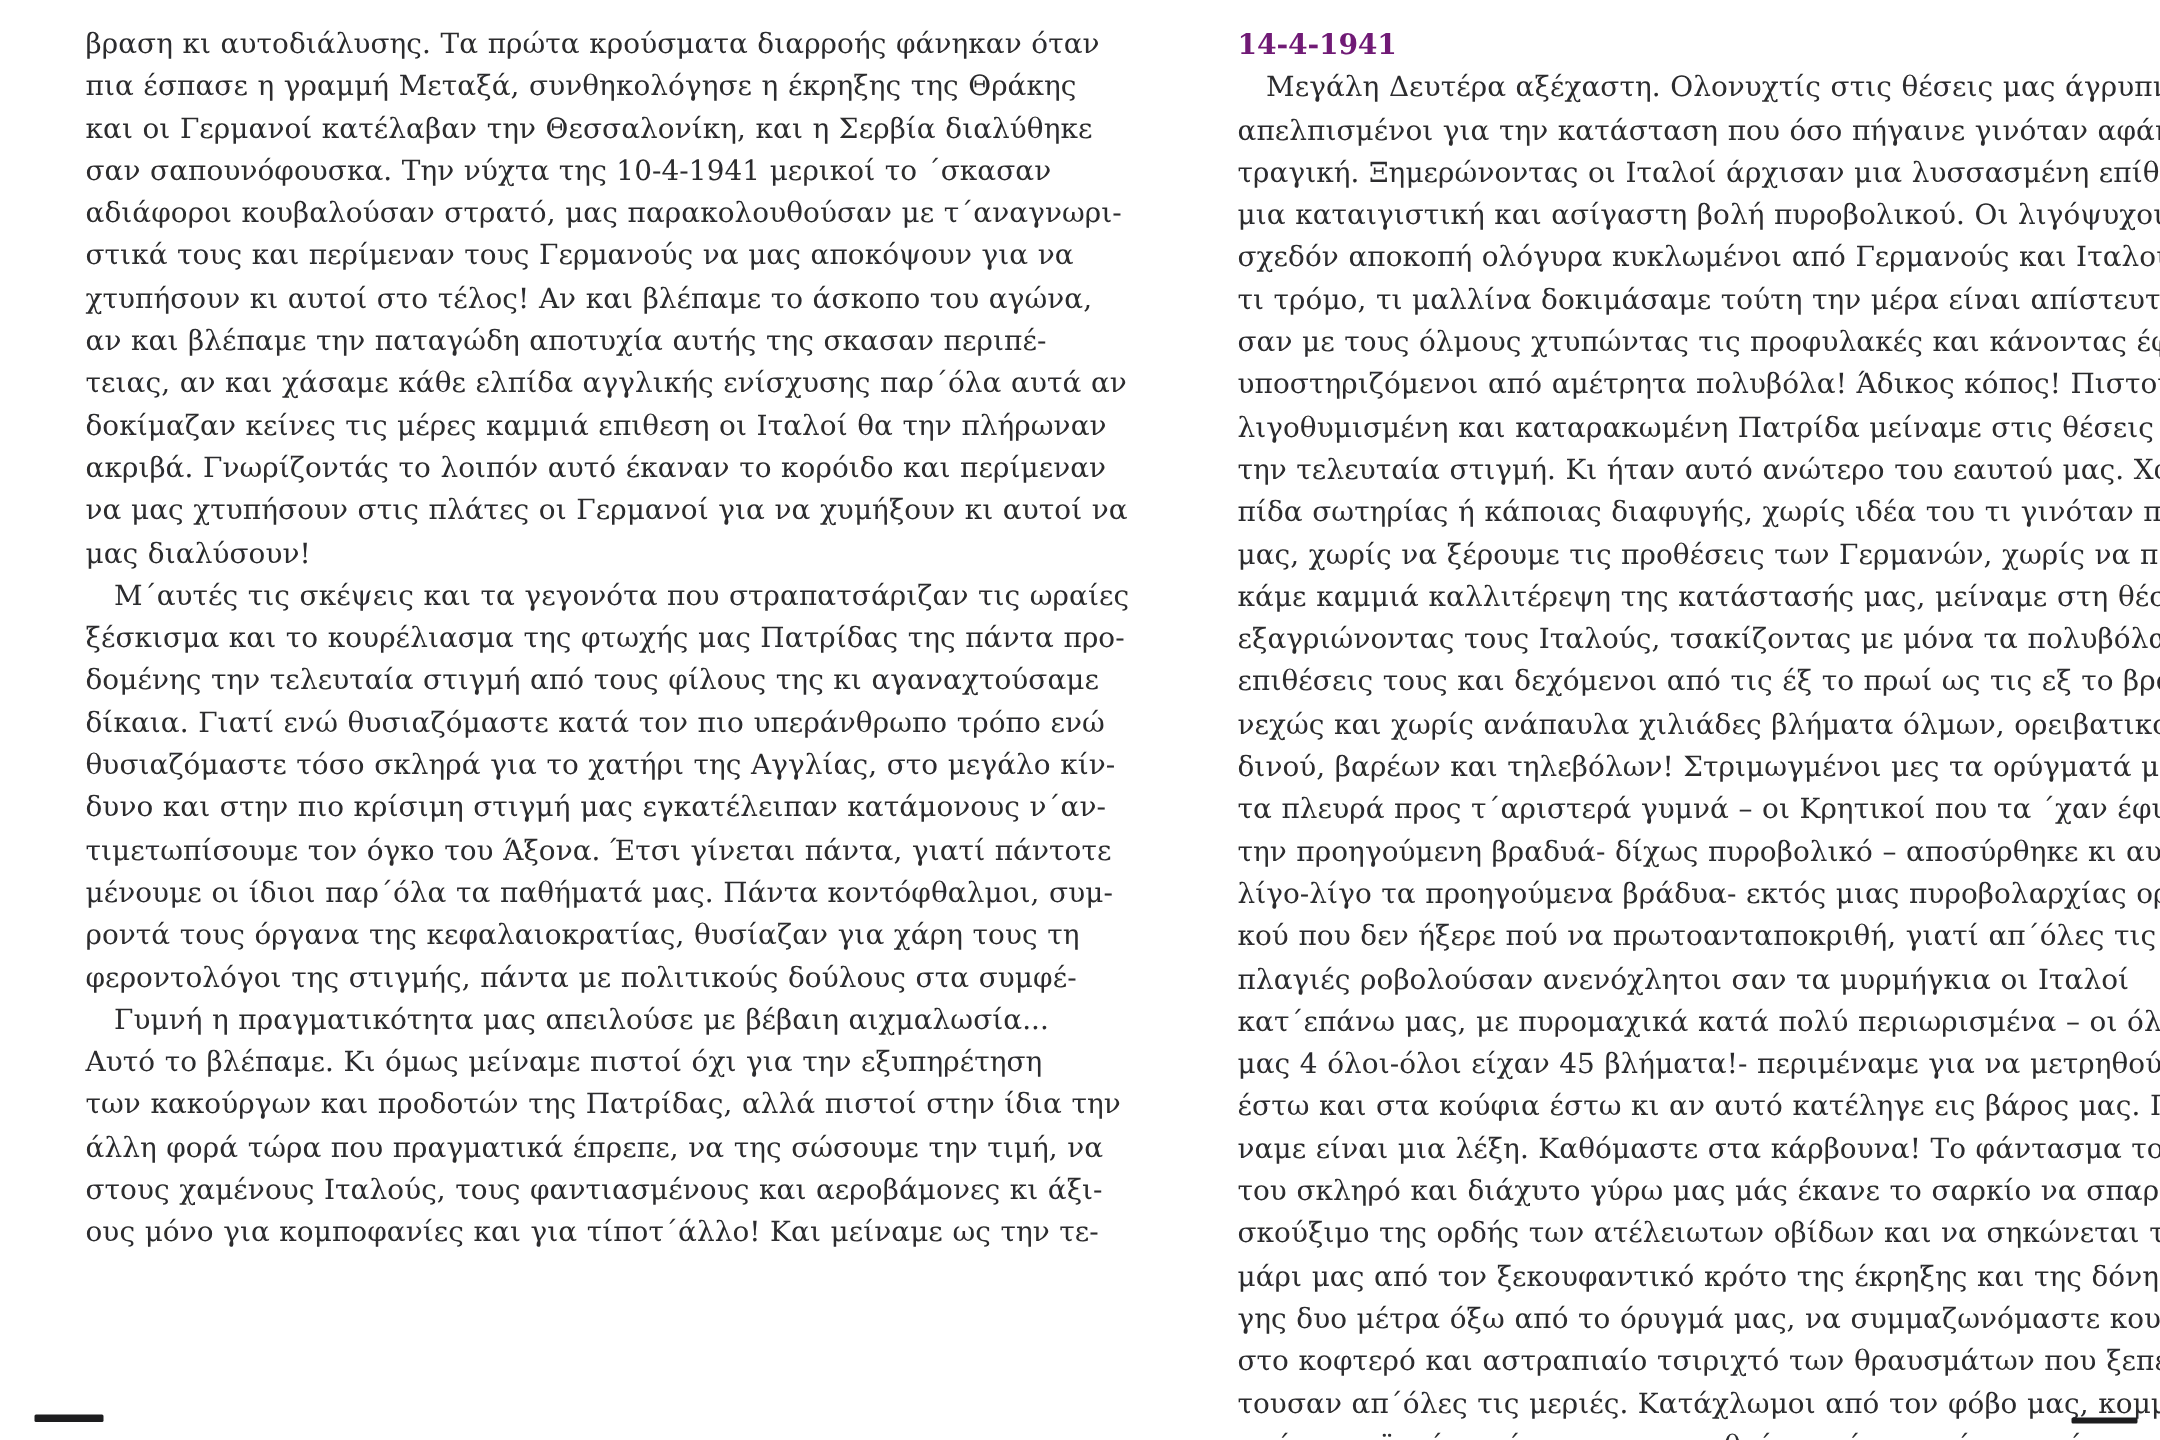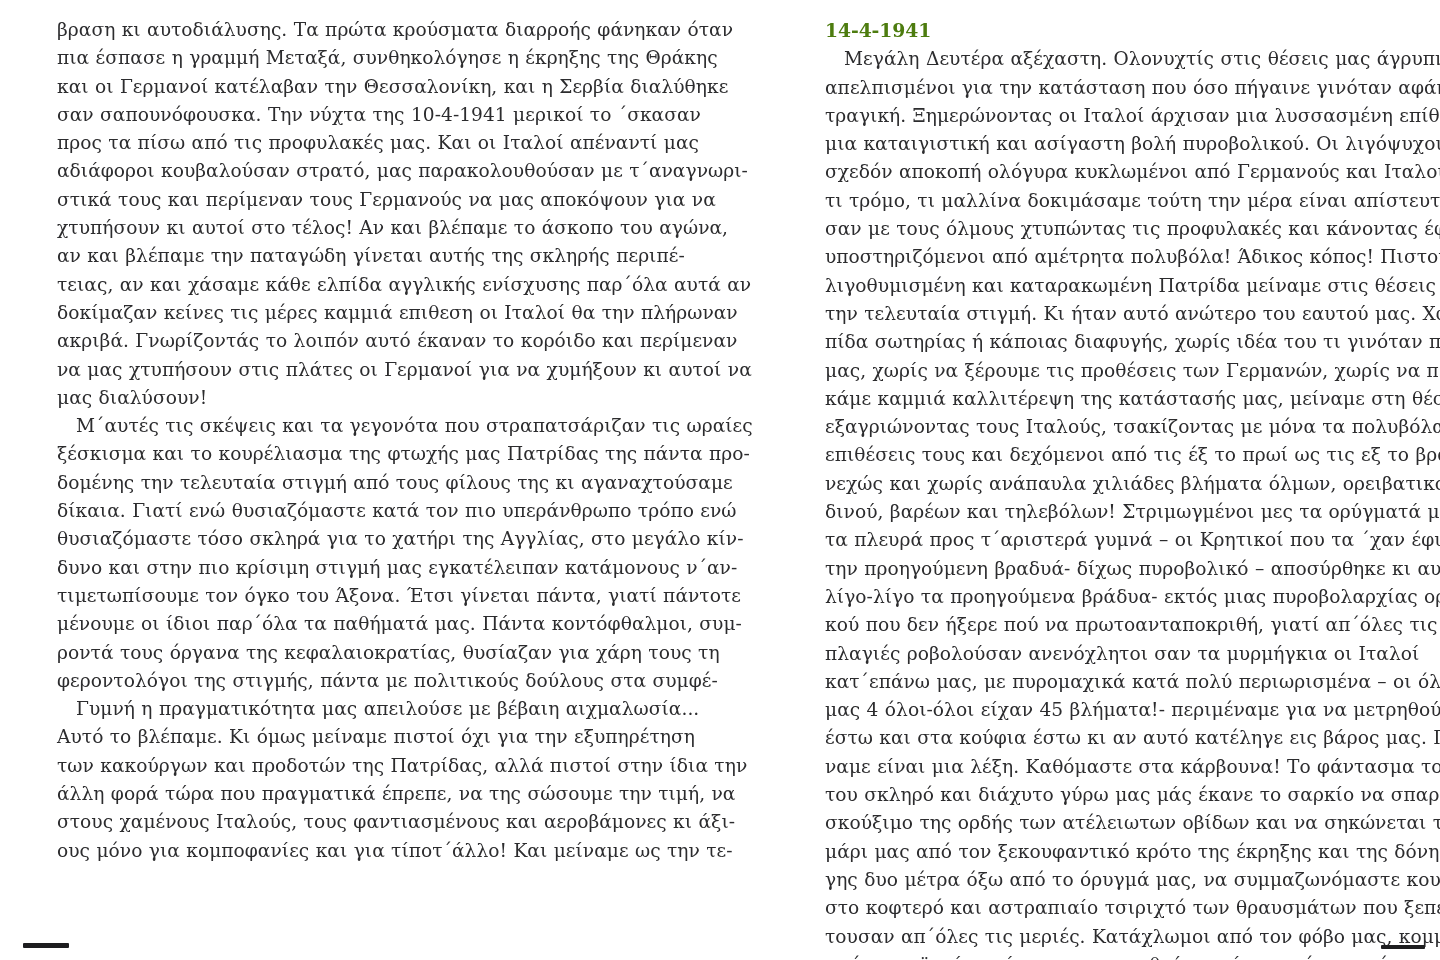--- a/index.html
+++ b/index.html
@@ -47,21 +47,21 @@
     line-height: 28.3px;
     letter-spacing: 0.05px;
     text-align: left;
     word-spacing: 0.4px;
   }
 
   .date-heading {
     font-weight: bold;
     font-size: 18.8px;
     line-height: 28.3px;
-    color: #4d7c0f;
+    color: #701a75;
     letter-spacing: -0.1px;
     margin: 0 0 1px 0;
   }
 
   
   .ln {
     display: block;
     white-space: pre;
     height: 28.3px;
   }
@@ -84,25 +84,24 @@
 <div id="page">
   <div class="spread">
 
     <div class="page-side page-left">
       <div class="text-col">
         <p style="margin:0;" id="lp0">
             <span class="ln">βραση κι αυτοδιάλυσης. Τα πρώτα κρούσματα διαρροής φάνηκαν όταν</span>
             <span class="ln">πια έσπασε η γραμμή Μεταξά, συνθηκολόγησε η έκρηξης της Θράκης</span>
             <span class="ln">και οι Γερμανοί κατέλαβαν την Θεσσαλονίκη, και η Σερβία διαλύθηκε</span>
             <span class="ln">σαν σαπουνόφουσκα. Την νύχτα της 10-4-1941 μερικοί το ΄σκασαν</span>
-            <span class="ln">προς τα πίσω από τις προφυλακές μας. Και οι Ιταλοί απέναντί μας</span>
             <span class="ln">αδιάφοροι κουβαλούσαν στρατό, μας παρακολουθούσαν με τ΄αναγνωρι-</span>
             <span class="ln">στικά τους και περίμεναν τους Γερμανούς να μας αποκόψουν για να</span>
             <span class="ln">χτυπήσουν κι αυτοί στο τέλος! Αν και βλέπαμε το άσκοπο του αγώνα,</span>
-            <span class="ln">αν και βλέπαμε την παταγώδη γίνεται αυτής της σκληρής περιπέ-</span>
+            <span class="ln">αν και βλέπαμε την παταγώδη αποτυχία αυτής της σκασαν περιπέ-</span>
             <span class="ln">τειας, αν και χάσαμε κάθε ελπίδα αγγλικής ενίσχυσης παρ΄όλα αυτά αν</span>
             <span class="ln">δοκίμαζαν κείνες τις μέρες καμμιά επιθεση οι Ιταλοί θα την πλήρωναν</span>
             <span class="ln">ακριβά. Γνωρίζοντάς το λοιπόν αυτό έκαναν το κορόιδο και περίμεναν</span>
             <span class="ln">να μας χτυπήσουν στις πλάτες οι Γερμανοί για να χυμήξουν κι αυτοί να</span>
             <span class="ln">μας διαλύσουν!</span>
           </p>
         <p style="margin:0;" id="lp1">
             <span class="ln indent">Μ΄αυτές τις σκέψεις και τα γεγονότα που στραπατσάριζαν τις ωραίες</span>
             <span class="ln">ξέσκισμα και το κουρέλιασμα της φτωχής μας Πατρίδας της πάντα προ-</span>
             <span class="ln">δομένης την τελευταία στιγμή από τους φίλους της κι αγαναχτούσαμε</span>

